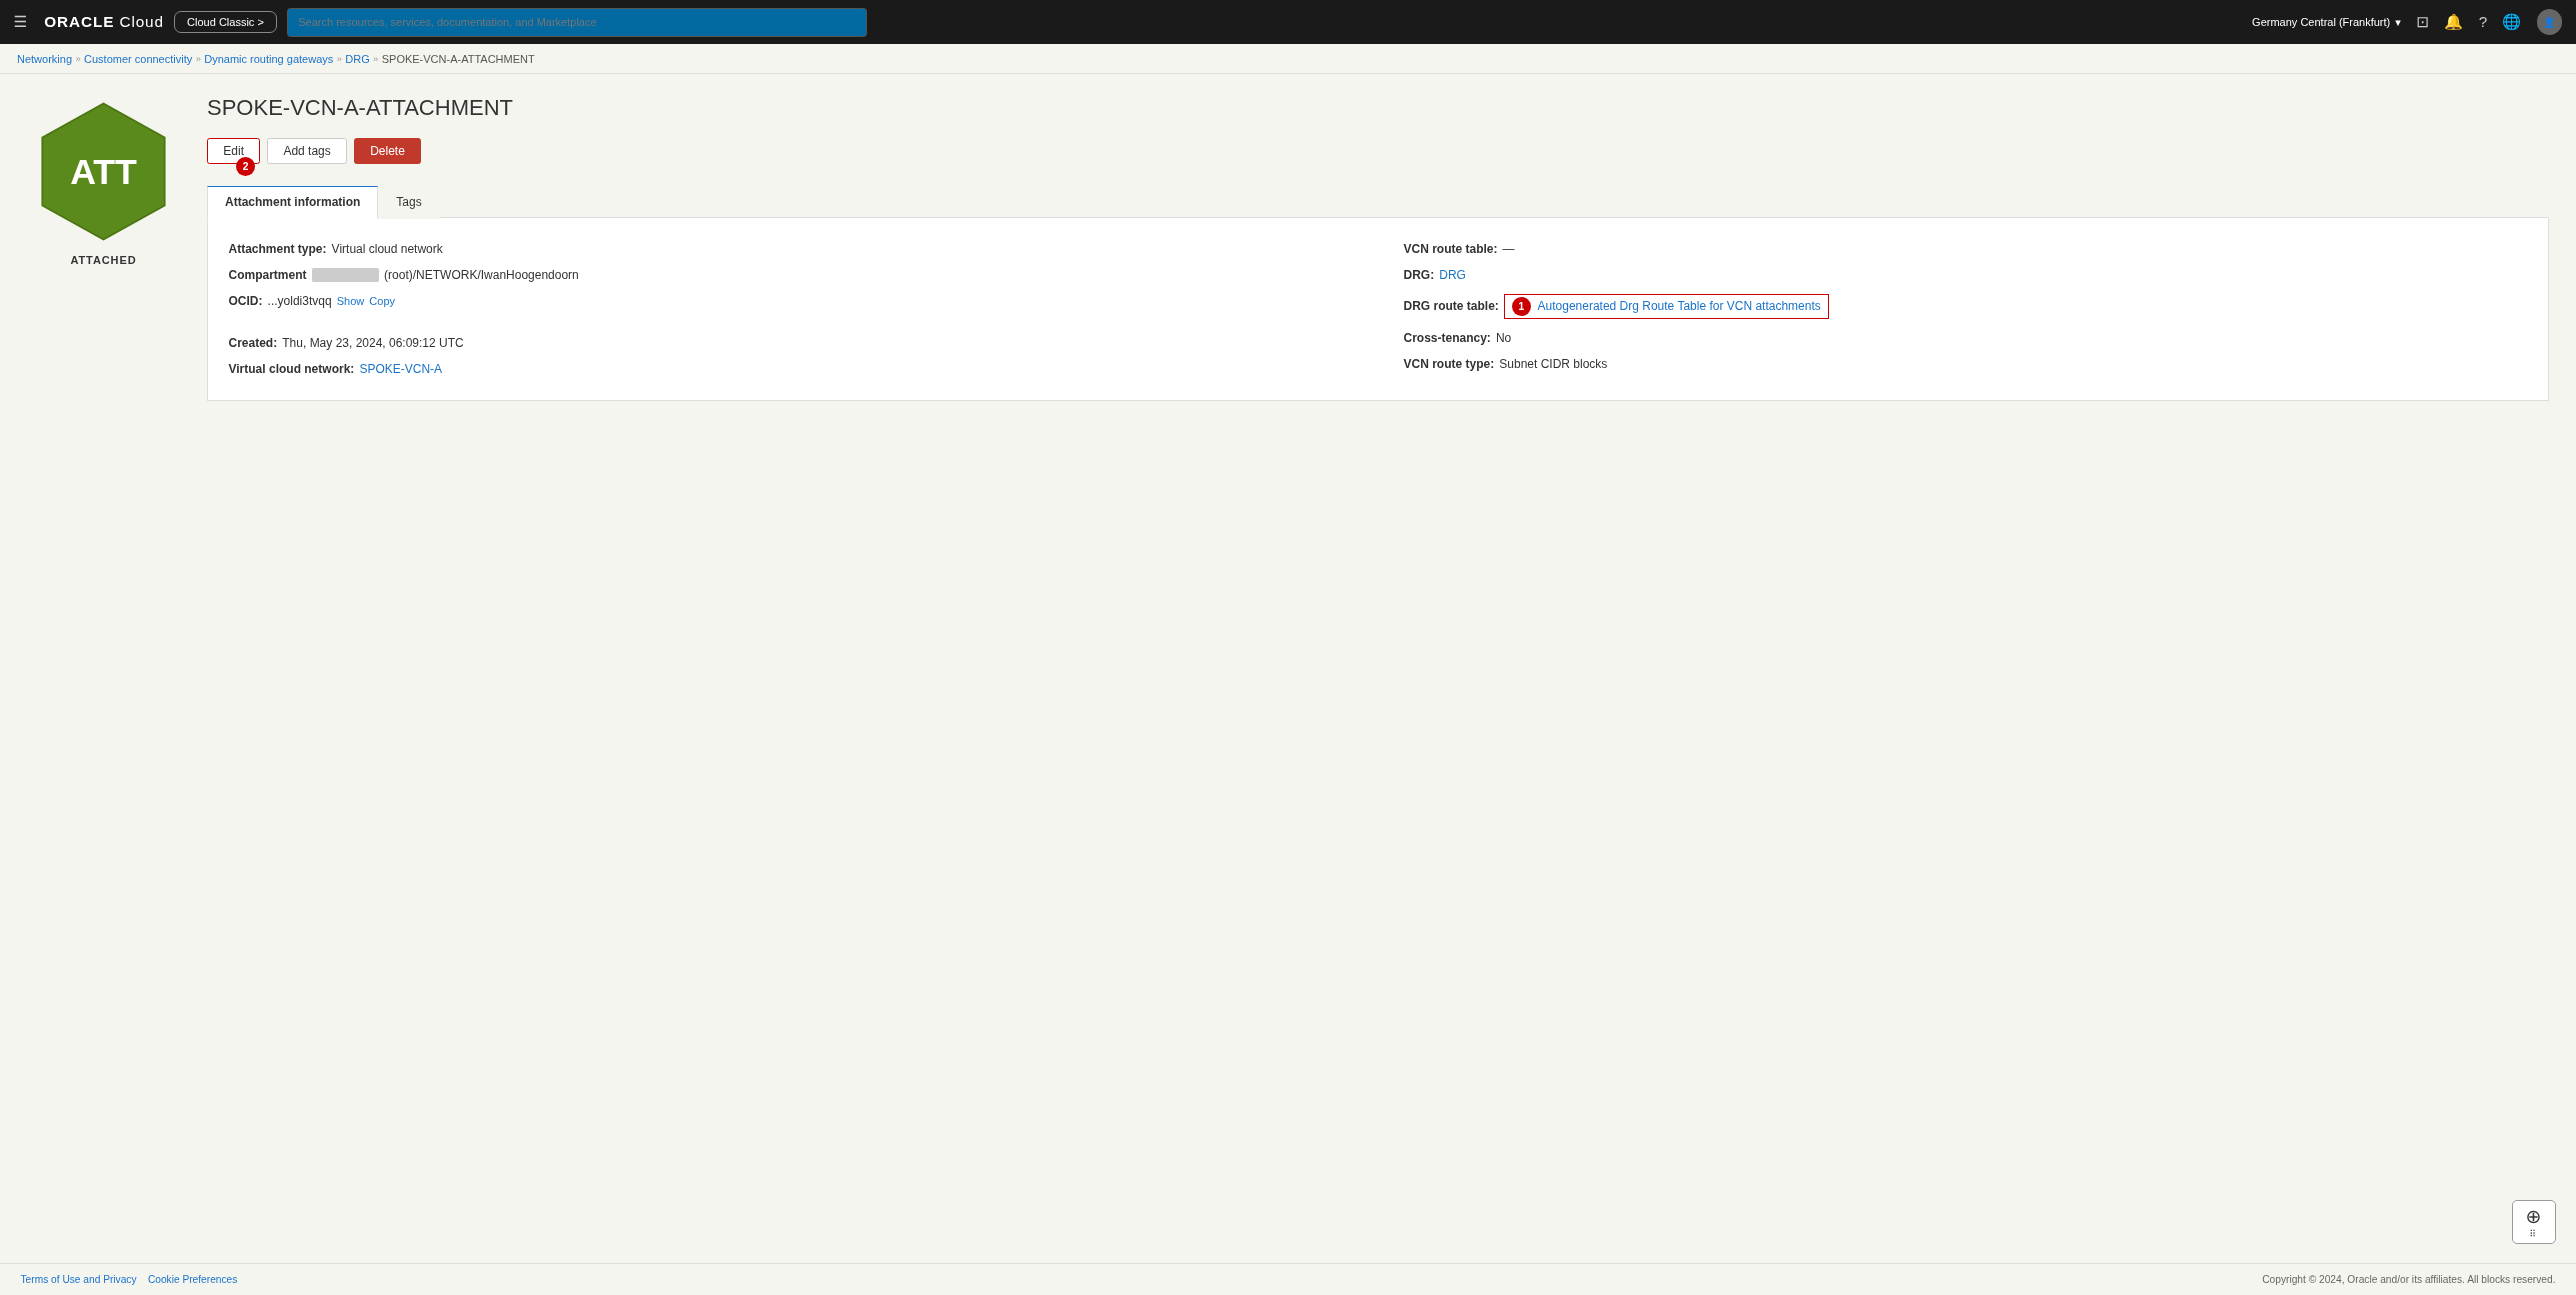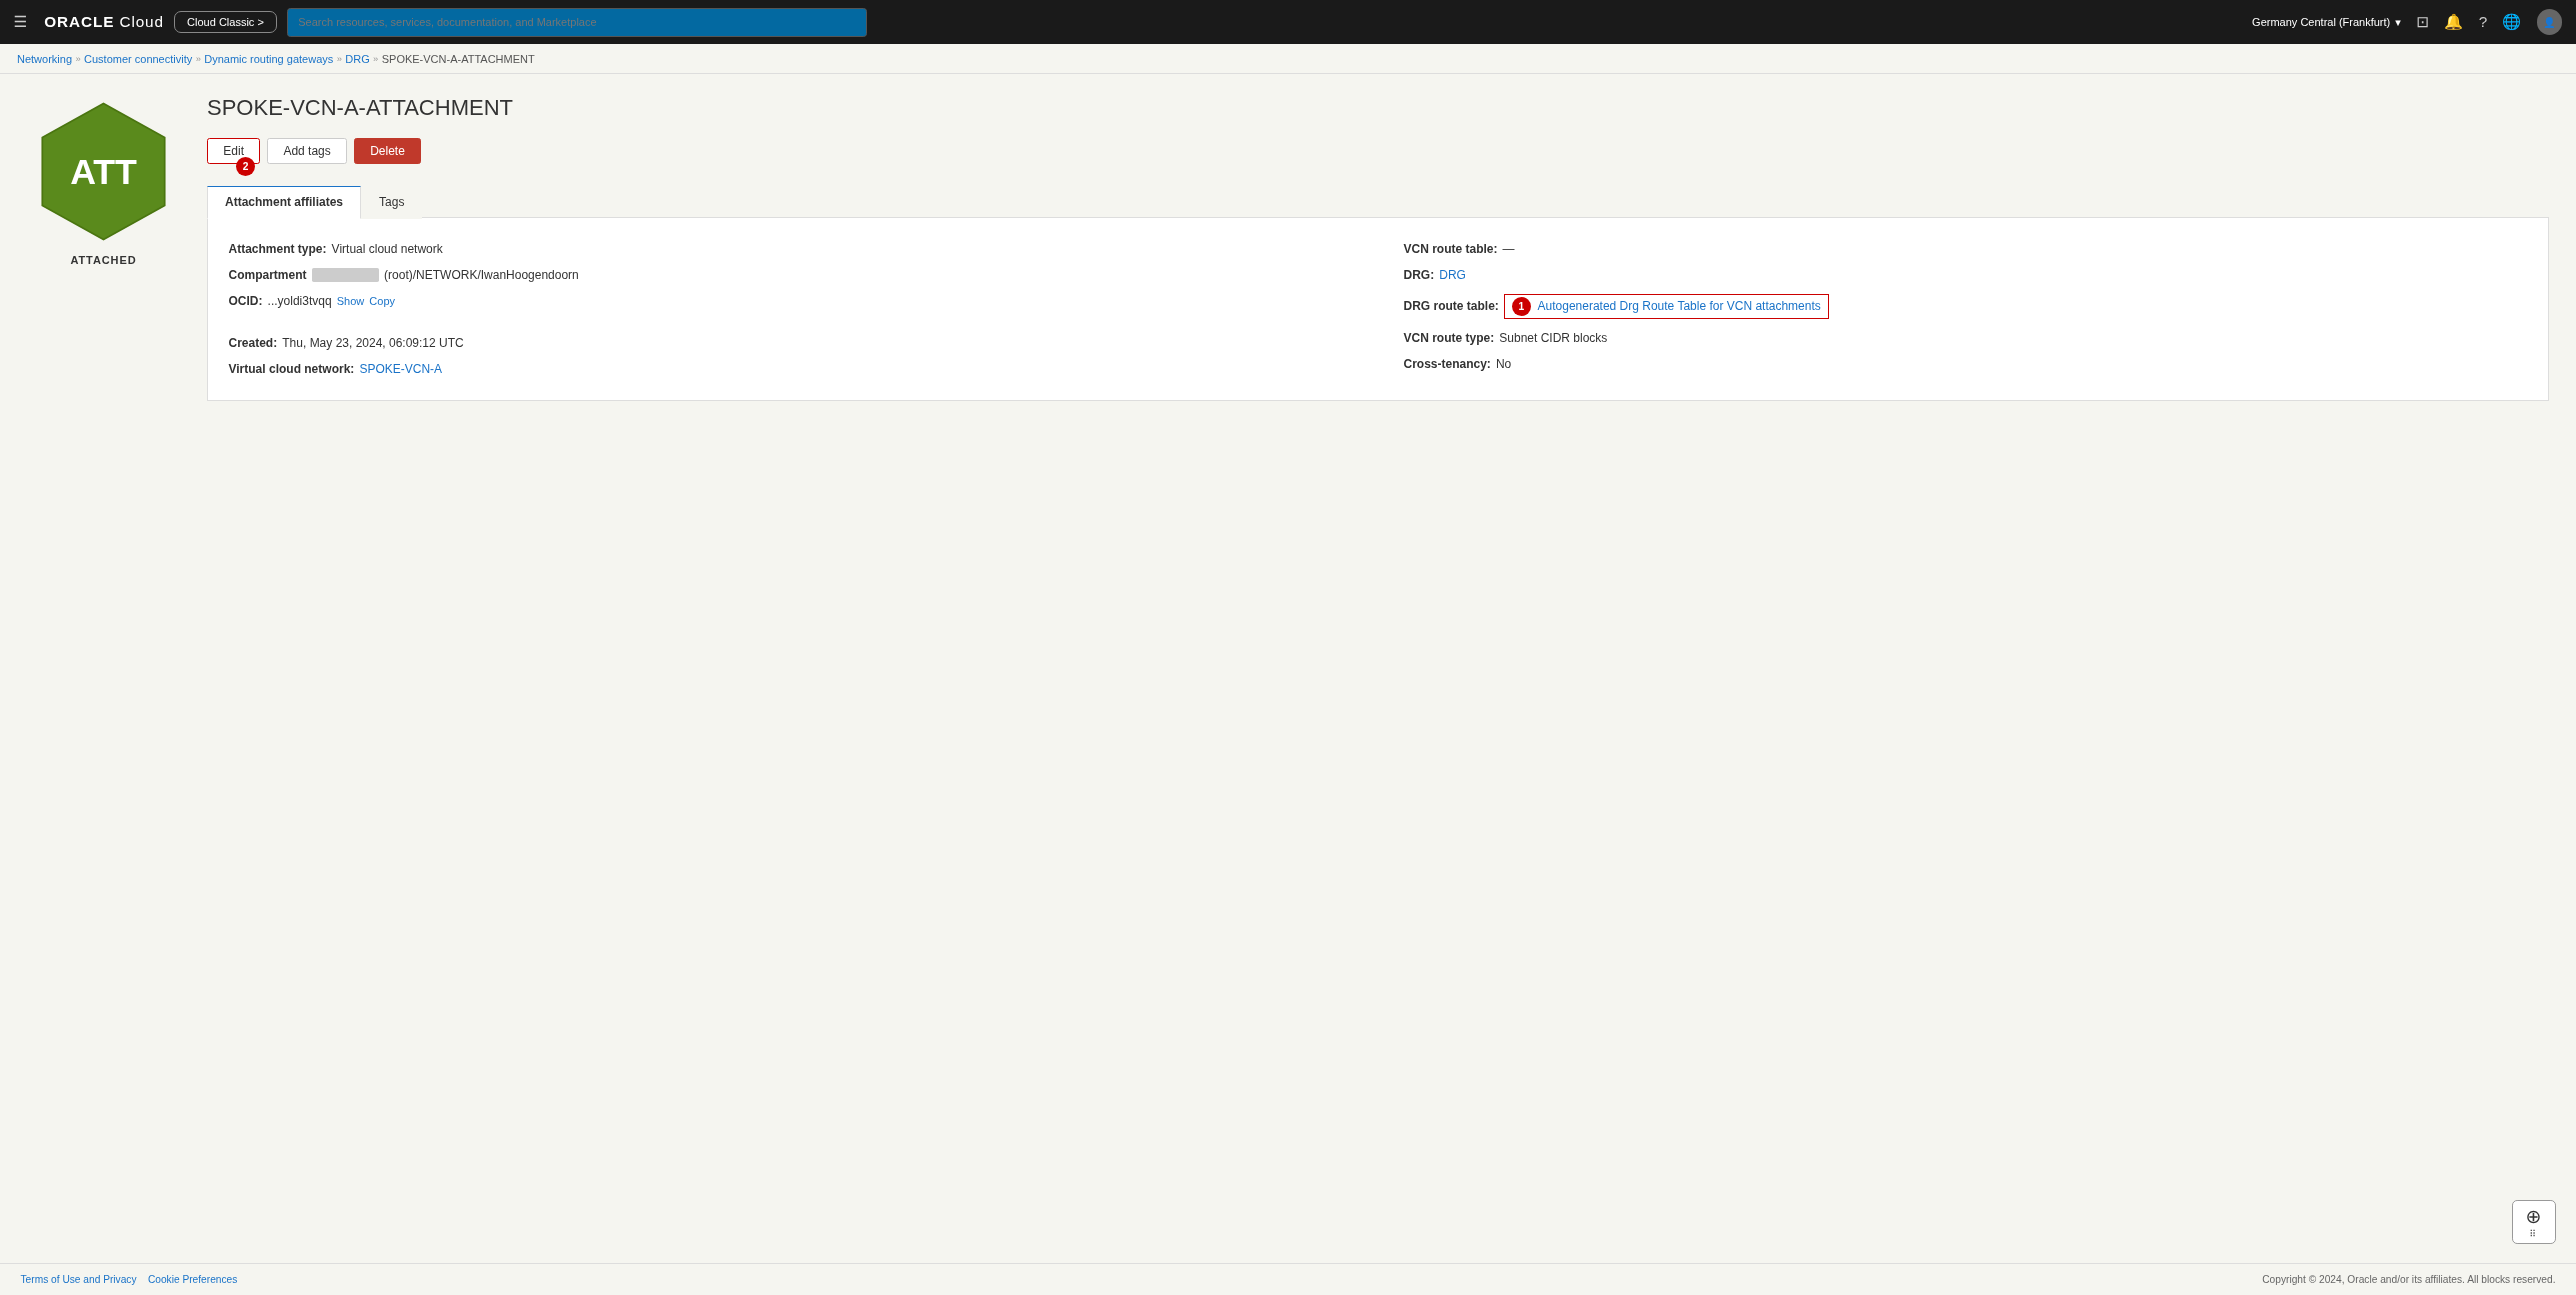--- a/index.html
+++ b/index.html
@@ -344,21 +344,21 @@
 
     <div class="action-buttons">
       <button class="btn-edit">Edit</button>
       <button class="btn-add-tags">Add tags</button>
       <button class="btn-delete">Delete</button>
       <div class="badge-2">2</div>
     </div>
 
     <div style="margin-top: 20.5px;">
       <div class="tabs">
-        <div class="tab active">Attachment affiliates</div>
+        <div class="tab active">Attachment information</div>
         <div class="tab inactive">Tags</div>
       </div>
 
       <div class="info-panel">
         <div class="info-grid">
 
           <div>
             <div class="info-row">
               <span class="info-label">Attachment type:</span>
               <span class="info-value">Virtual cloud network</span>
@@ -394,26 +394,26 @@
               <a class="info-link">DRG</a>
             </div>
             <div class="drg-route-row" style="margin-top:12px;">
               <span class="info-label">DRG route table:</span>
               <span class="drg-route-highlight">
                 <span class="badge-1">1</span>
                 <a class="info-link">Autogenerated Drg Route Table for VCN attachments</a>
               </span>
             </div>
             <div class="info-row" style="margin-top:12px;">
+              <span class="info-label">Cross-tenancy:</span>
+              <span class="info-value">No</span>
+            </div>
+            <div class="info-row" style="margin-top:12px;">
               <span class="info-label">VCN route type:</span>
               <span class="info-value">Subnet CIDR blocks</span>
-            </div>
-            <div class="info-row" style="margin-top:12px;">
-              <span class="info-label">Cross-tenancy:</span>
-              <span class="info-value">No</span>
             </div>
           </div>
 
         </div>
       </div>
     </div>
   </div>
 </div>
 
 <div class="help-widget">

